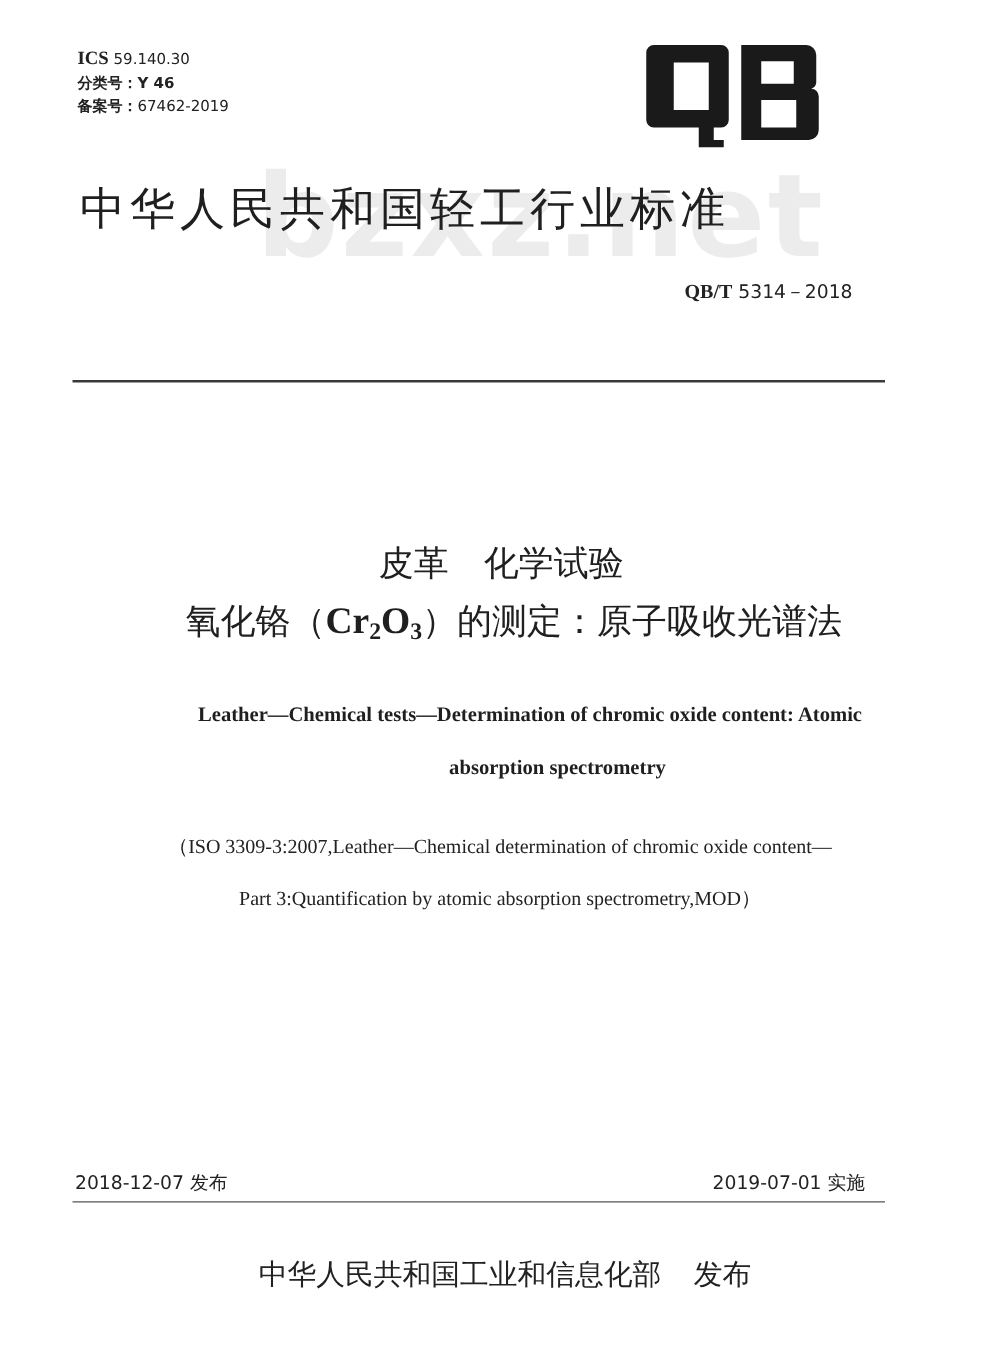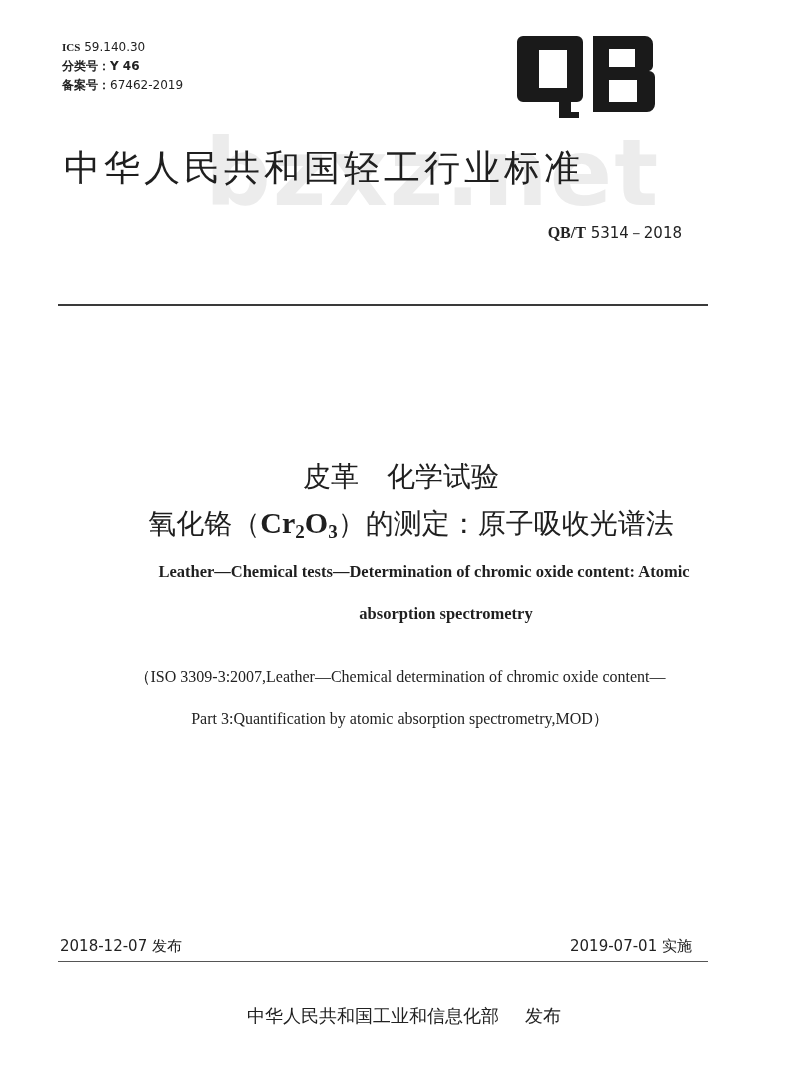--- a/index.html
+++ b/index.html
@@ -19,21 +19,21 @@
 
     
     .meta {
       left: 62px;
       top: 38px;
       font-size: 12px;
       line-height: 19px;
       color: #222;
     }
     .meta .row { white-space: nowrap; }
-    .meta .ics-label { font-family: "Liberation Serif", serif; font-weight: bold; font-size: 11px; }
+    .meta .ics-label { font-family: "Liberation Serif", serif; font-weight: bold; font-size: 15px; }
     .meta .bold { font-weight: bold; margin-top: 29px; }
 
     
     .qb-logo {
       left: 515px;
       top: 30px;
       width: 150px;
       height: 88px;
     }
 
@@ -83,21 +83,20 @@
 
     
     .title-cn {
       left: 0;
       width: 796px;
       text-align: center;
       font-size: 28px;
       line-height: 1;
       color: #1f1f1f;
       white-space: nowrap;
-      margin-top: 26px;
     }
     .title-cn.l1 { top: 437px; padding-left: 6px; box-sizing: border-box; }
     .title-cn.l2 { top: 482px; padding-left: 26px; box-sizing: border-box; }
     .title-cn .formula {
       font-family: "Liberation Serif", serif;
       font-weight: bold;
       font-size: 30px;
     }
     .title-cn .formula sub {
       font-size: 19px;
@@ -138,21 +137,21 @@
       white-space: nowrap;
     }
     .date.issue { left: 60px; }
     .date.impl { right: 108px; text-align: right; }
 
     .publisher {
       left: 0;
       width: 800px;
       top: 1004px;
       text-align: center;
-      font-size: 18px;
+      font-size: 23px;
       color: #222;
       white-space: nowrap;
       padding-left: 8px;
       box-sizing: border-box;
     }
     .publisher .gap { display: inline-block; width: 26px; }
   </style>
 </head>
 <body>
 

